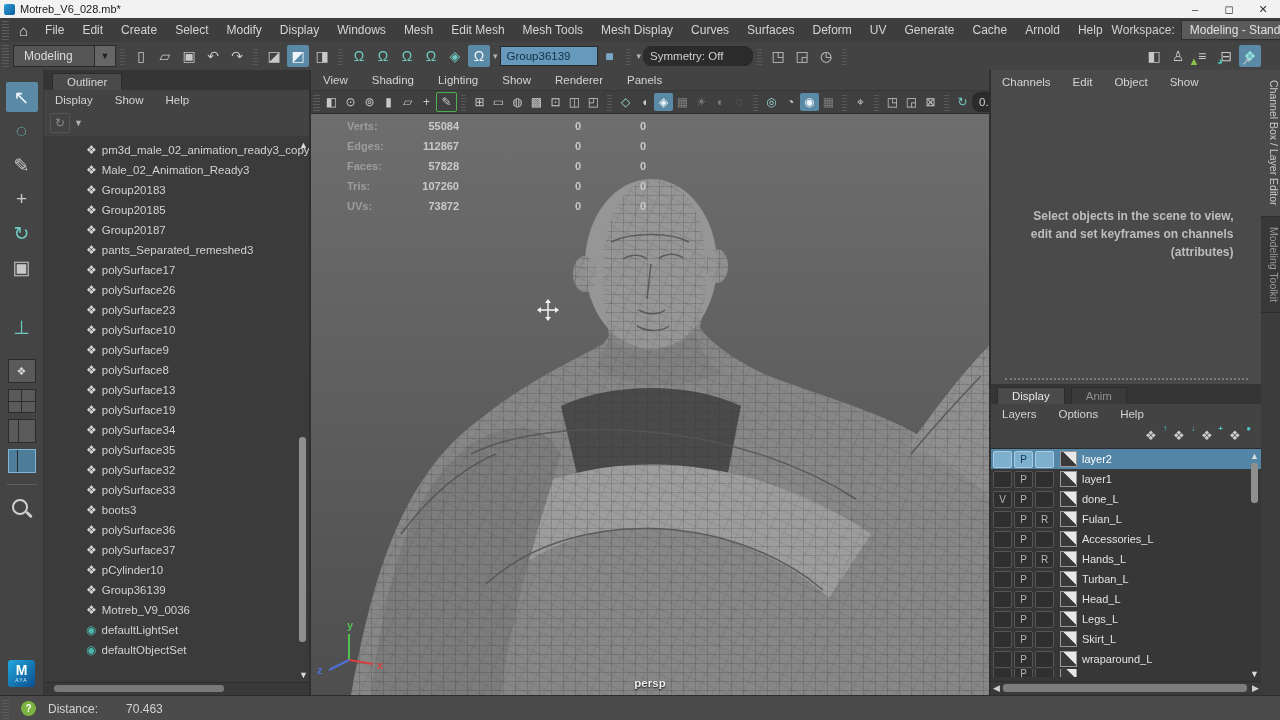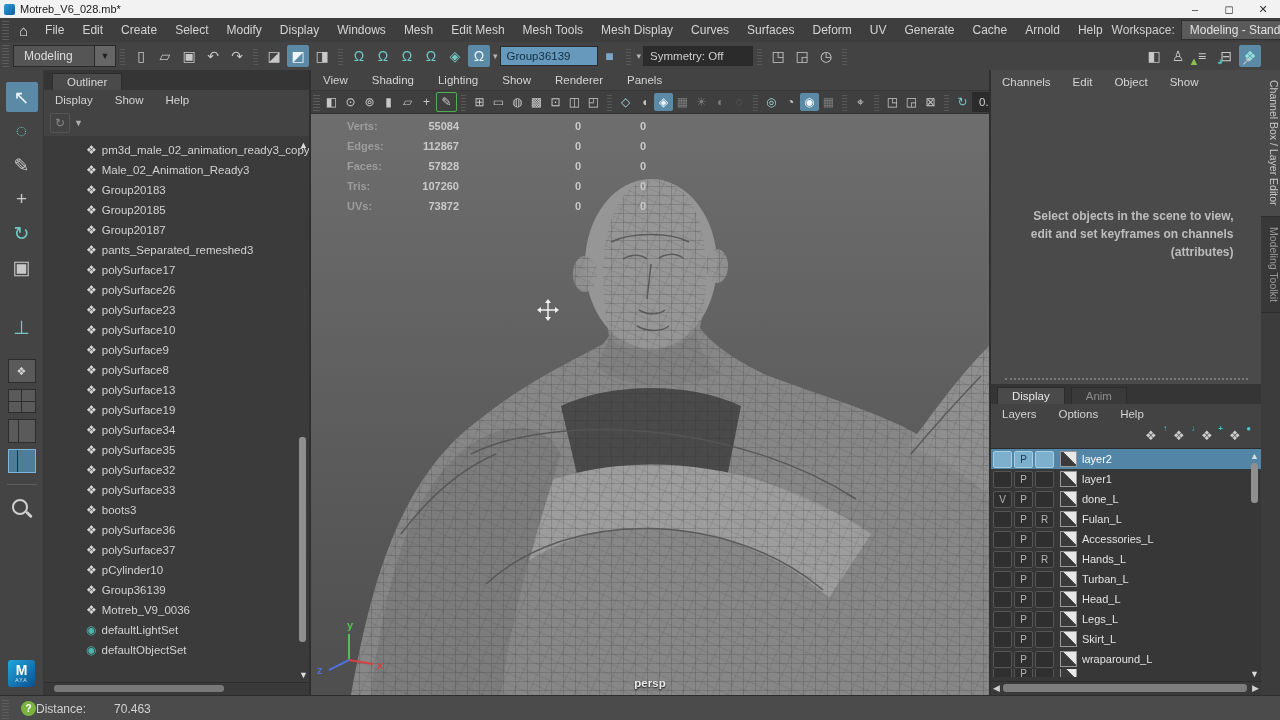--- a/index.html
+++ b/index.html
@@ -30,21 +30,21 @@
          font-size:14px;color:#c8c8c8;margin:0 1px;border-radius:2px;}
   .ticon.active{background:#5b8aa6;color:#eef6fb;}
   .ticon.dim{color:#7c7c7c;}
   .ticon.green{border:1px solid #4fae4f;}
   .tsep{width:5px;height:18px;margin:0 4px;flex:0 0 auto;
         background:repeating-linear-gradient(0deg,#585858 0 1px,transparent 1px 3px);}
   .tcaret{font-size:9px;color:#b5b5b5;padding:0 2px;}
   .tspacer{flex:1;}
   .tfield{height:18px;border:1px solid #2a2a2a;display:flex;align-items:center;padding:0 6px;
           font-size:11.5px;flex:0 0 auto;}
-  .tfield.dark{background:#2b2b2b;color:#cfcfcf;}
+  .tfield.dark{background:#2b2b2b;color:#cfcfcf;border-radius:8px;}
   .tfield.blue{background:#6699bb;color:#132e40;}
   .mode-select{display:flex;height:20px;flex:0 0 auto;margin-left:2px;border:1px solid #2a2a2a;}
   .mode-select .val{background:#555;padding:0 10px;display:flex;align-items:center;min-width:60px;color:#ddd;}
   .mode-select .arrow{width:20px;background:#666;display:flex;align-items:center;justify-content:center;
                       font-size:9px;color:#222;border-left:1px solid #2a2a2a;}
   
   #main{position:absolute;top:70px;left:0;width:1280px;height:625px;}
   
   #toolbox{position:absolute;left:0;top:0;width:44px;height:625px;background:#444;border-right:1px solid #373737;
            display:flex;flex-direction:column;align-items:center;padding-top:10px;box-sizing:border-box;}
@@ -159,21 +159,21 @@
   #sidetabs{position:absolute;left:1261px;top:0;width:19px;height:625px;background:#3c3c3c;display:flex;
             flex-direction:column;}
   .vtab{writing-mode:vertical-rl;font-size:10.5px;padding:10px 0;text-align:center;flex:0 0 auto;}
   .vtab.active{background:#4a4a4a;color:#c8c8c8;border-bottom:1px solid #2e2e2e;}
   .vtab.inactive{background:#383838;color:#979797;border-bottom:1px solid #2e2e2e;}
   
   #statusbar{position:absolute;top:695px;left:0;right:0;height:25px;background:#4b4b4b;border-top:1px solid #2c2c2c;
              display:flex;align-items:center;}
   #help-circle{width:15px;height:15px;border-radius:50%;background:#7bb341;color:#fff;font-size:10px;font-weight:bold;
                display:flex;align-items:center;justify-content:center;margin-left:10px;}
-  #distance-label{color:#d2d2d2;font-size:12px;text-align:right;}
+  #distance-label{margin-left:12px;color:#d2d2d2;font-size:12px;text-align:right;}
   #distance-value{margin-left:28px;color:#d2d2d2;font-size:12px;}
   
   #watermark{position:absolute;right:6px;bottom:0px;text-align:left;pointer-events:none;z-index:50;
              font-weight:bold;letter-spacing:2px;line-height:0.95;color:rgba(210,210,210,0.16);
              -webkit-text-stroke:1px rgba(210,210,210,0.25);font-size:27px;}
   #watermark .pre{font-size:9px;letter-spacing:1px;display:inline-block;margin-right:2px;}
 </style>
 </head>
 <body>
 

